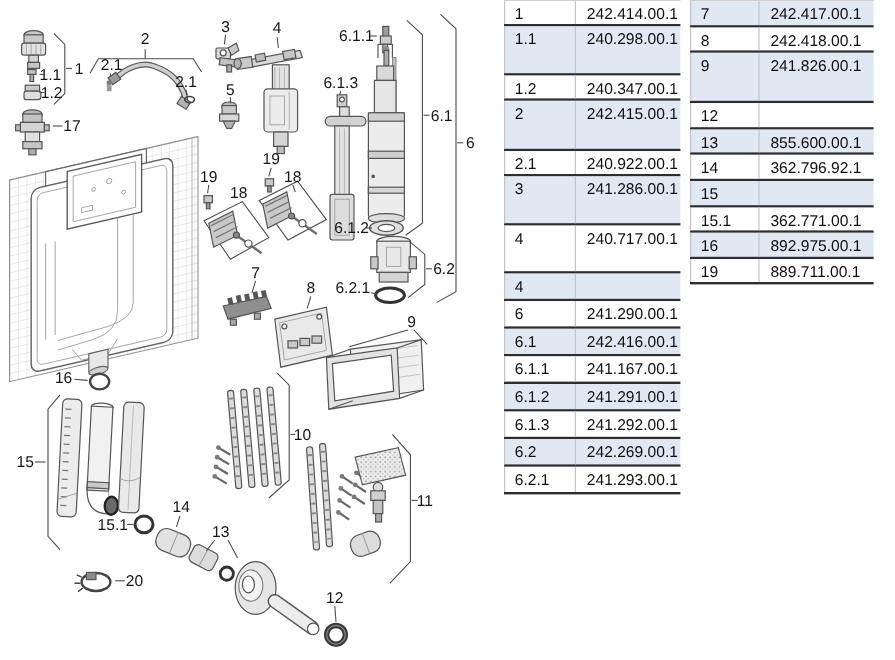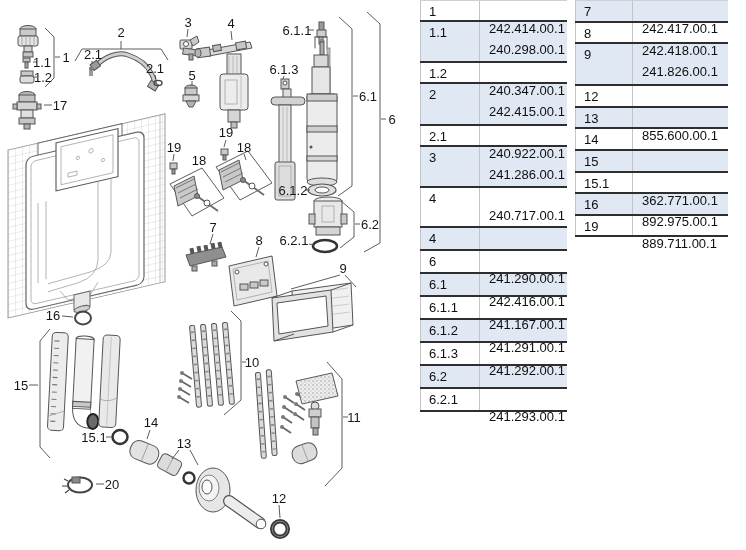--- a/index.html
+++ b/index.html
@@ -14,21 +14,21 @@
   
   .ptable{position:absolute;top:0;border-top:1px solid #cfcfcf;font-size:13px;color:#0f0f0f;}
   .t1{left:420px;width:147px;}
   .t2{left:575px;width:153px;}
   .prow{display:flex;box-sizing:border-box;border-bottom:2px solid #2e2e2e;background:#fff;}
   .t1 .prow:nth-child(even){background:#e0e8f3;}
   .t2 .prow:nth-child(odd){background:#e0e8f3;}
   .prow .ref{box-sizing:border-box;width:60px;border-left:1px solid #c4c4c4;
              border-right:1px solid #c4c4c4;padding:3px 0 0 8px;}
   .t2 .prow .ref{width:58px;}
-  .prow .num{flex:1;padding:3px 0 0 9px;white-space:nowrap;margin-top:17px;}
+  .prow .num{flex:1;padding:3px 0 0 9px;white-space:nowrap;}
 </style>
 </head>
 <body>
 
 <div class="stage">
 
 <svg width="420" height="550" viewBox="0 0 420 550">
   <defs>
     <pattern id="tiles" width="7" height="7" patternUnits="userSpaceOnUse">
       <path d="M7 0H0V7" fill="none" stroke="#bcbcbc" stroke-width="0.55"></path>
@@ -469,20 +469,21 @@
       <div class="prow" style="height: 23px;">
         <span class="ref">6.1.2</span>
         <span class="num">241.291.00.1</span>
       </div>
       <div class="prow" style="height: 23px;">
         <span class="ref">6.1.3</span>
         <span class="num">241.292.00.1</span>
       </div>
       <div class="prow" style="height: 23px;">
         <span class="ref">6.2</span>
+        <span class="num">242.269.00.1</span>
       </div>
       <div class="prow" style="height: 23px;">
         <span class="ref">6.2.1</span>
         <span class="num">241.293.00.1</span>
       </div>
     </div>
 <div class="ptable t2">
       <div class="prow" style="height: 22px;">
         <span class="ref">7</span>
         <span class="num">242.417.00.1</span>
@@ -497,20 +498,21 @@
       </div>
       <div class="prow" style="height: 22px;">
         <span class="ref">12</span>
       </div>
       <div class="prow" style="height: 21px;">
         <span class="ref">13</span>
         <span class="num">855.600.00.1</span>
       </div>
       <div class="prow" style="height: 22px;">
         <span class="ref">14</span>
+        <span class="num">362.796.92.1</span>
       </div>
       <div class="prow" style="height: 22px;">
         <span class="ref">15</span>
       </div>
       <div class="prow" style="height: 21px;">
         <span class="ref">15.1</span>
         <span class="num">362.771.00.1</span>
       </div>
       <div class="prow" style="height: 22px;">
         <span class="ref">16</span>

